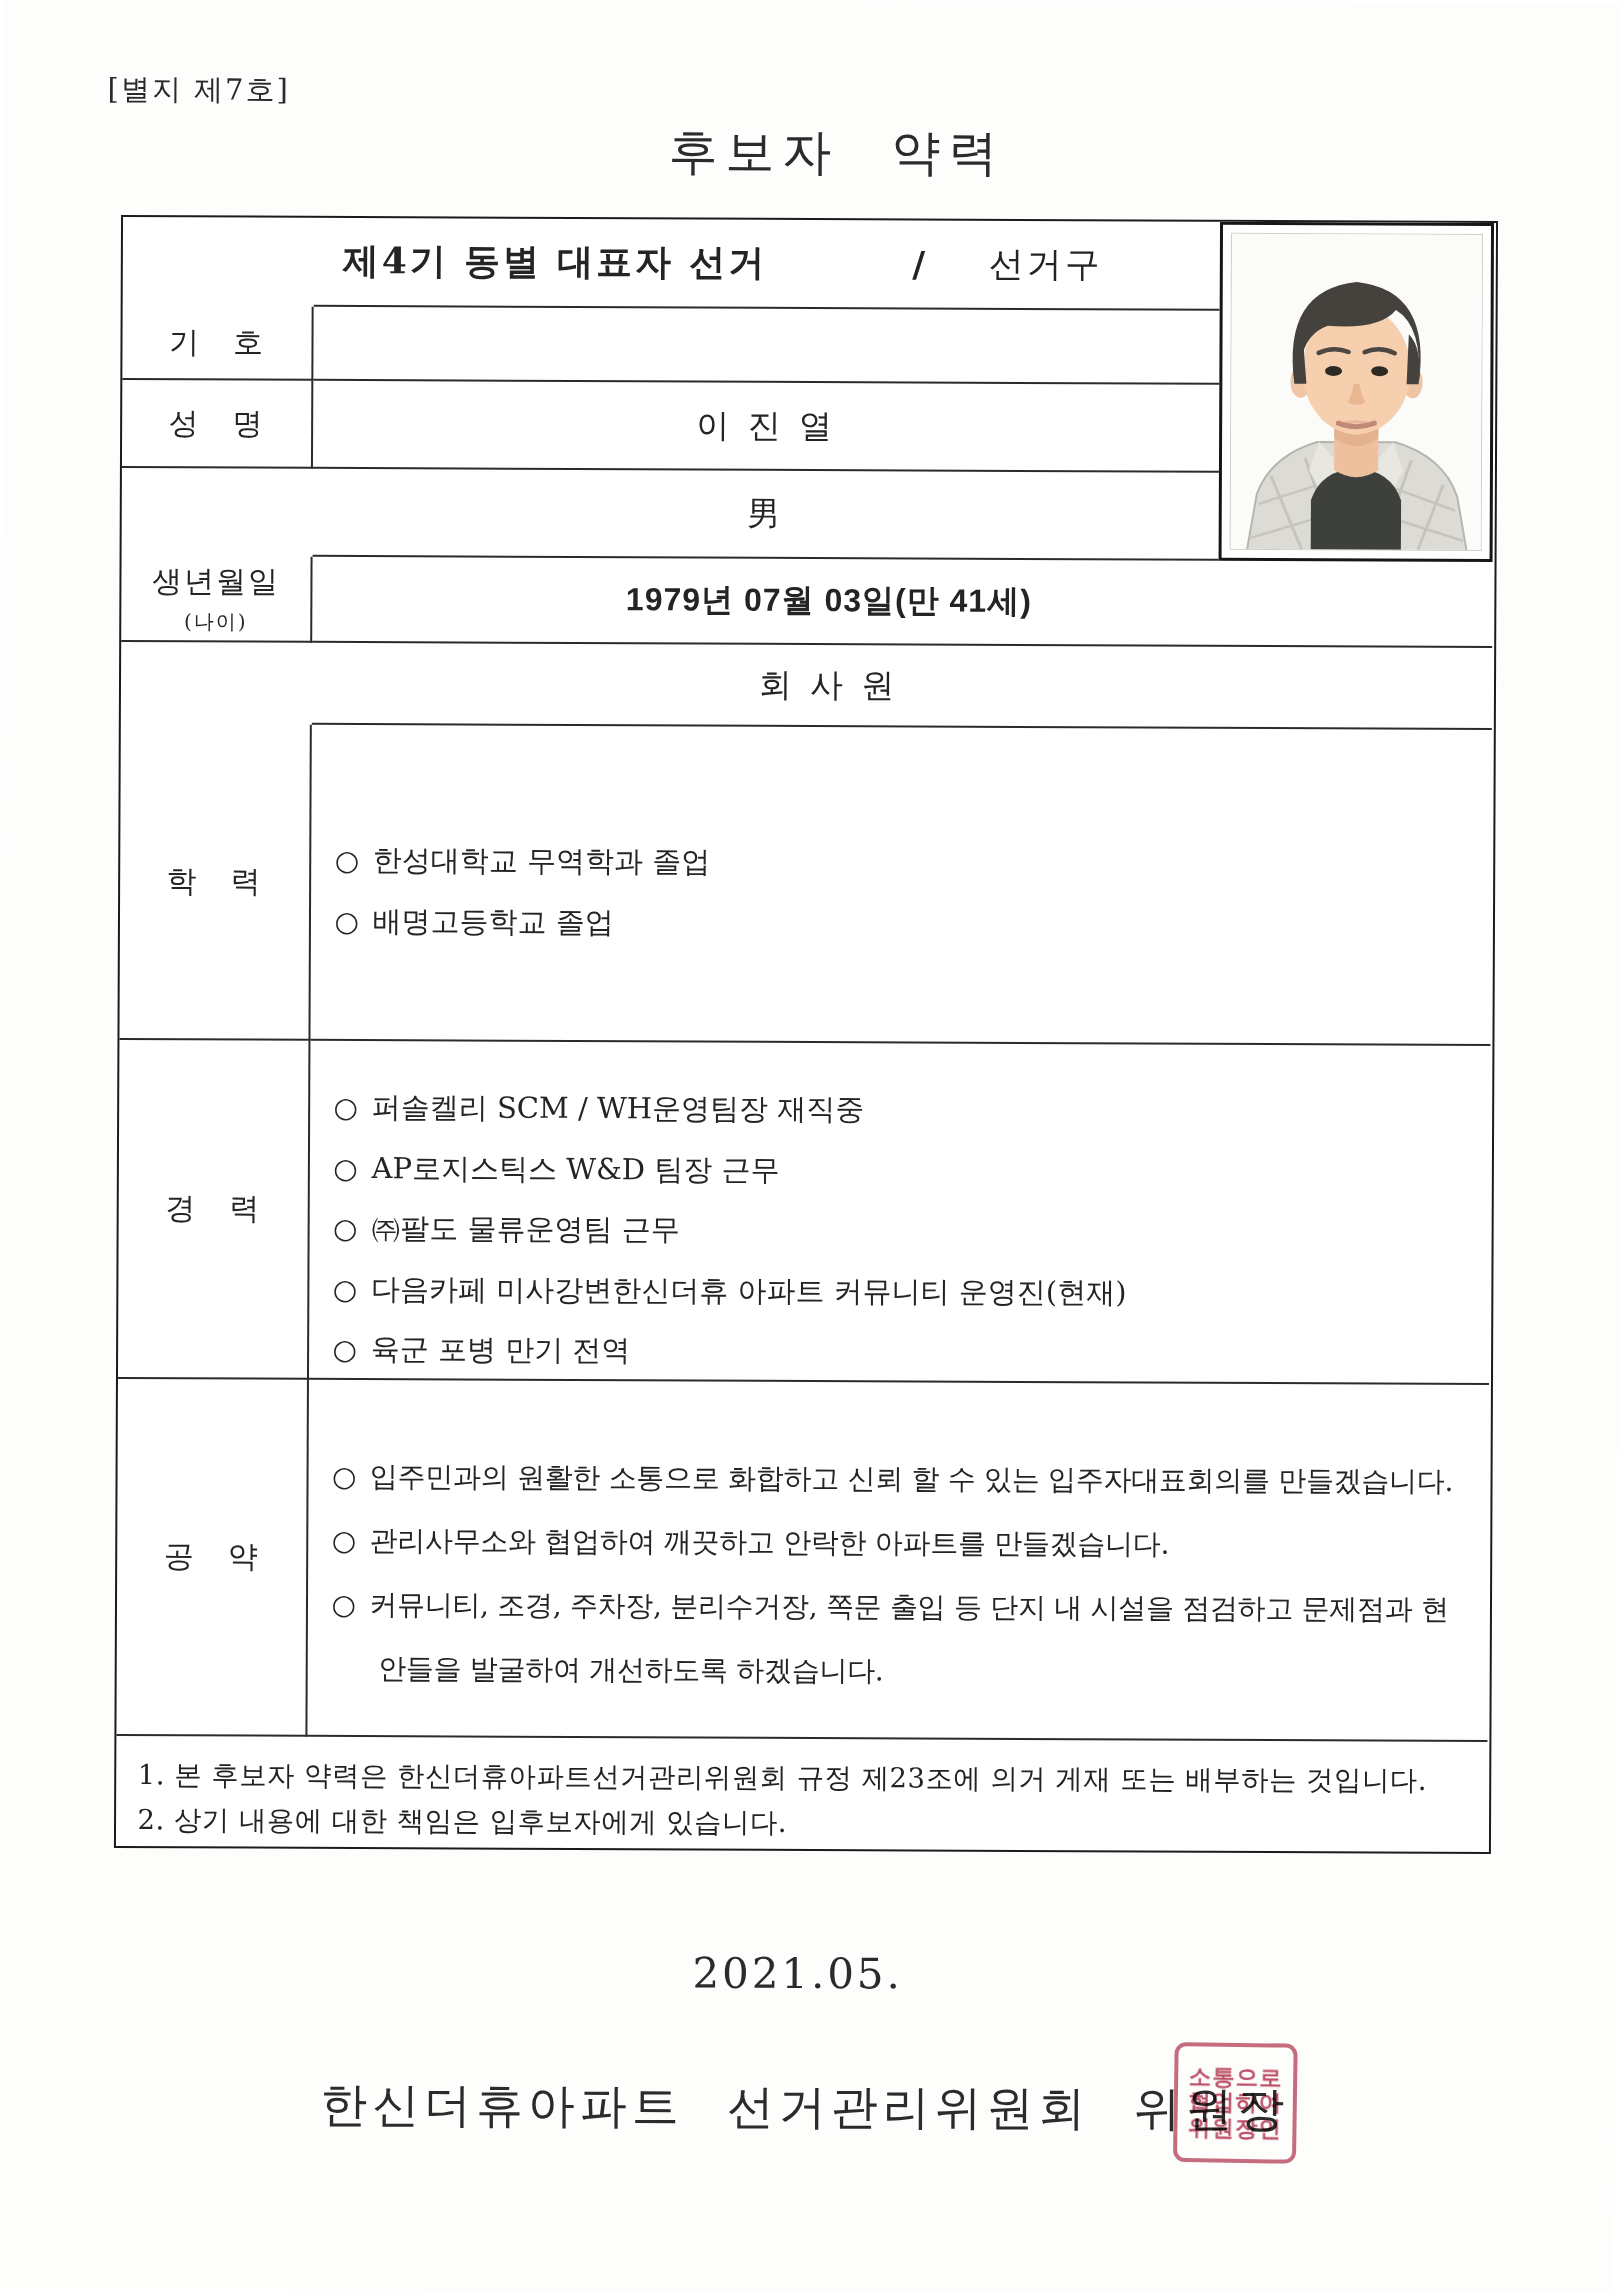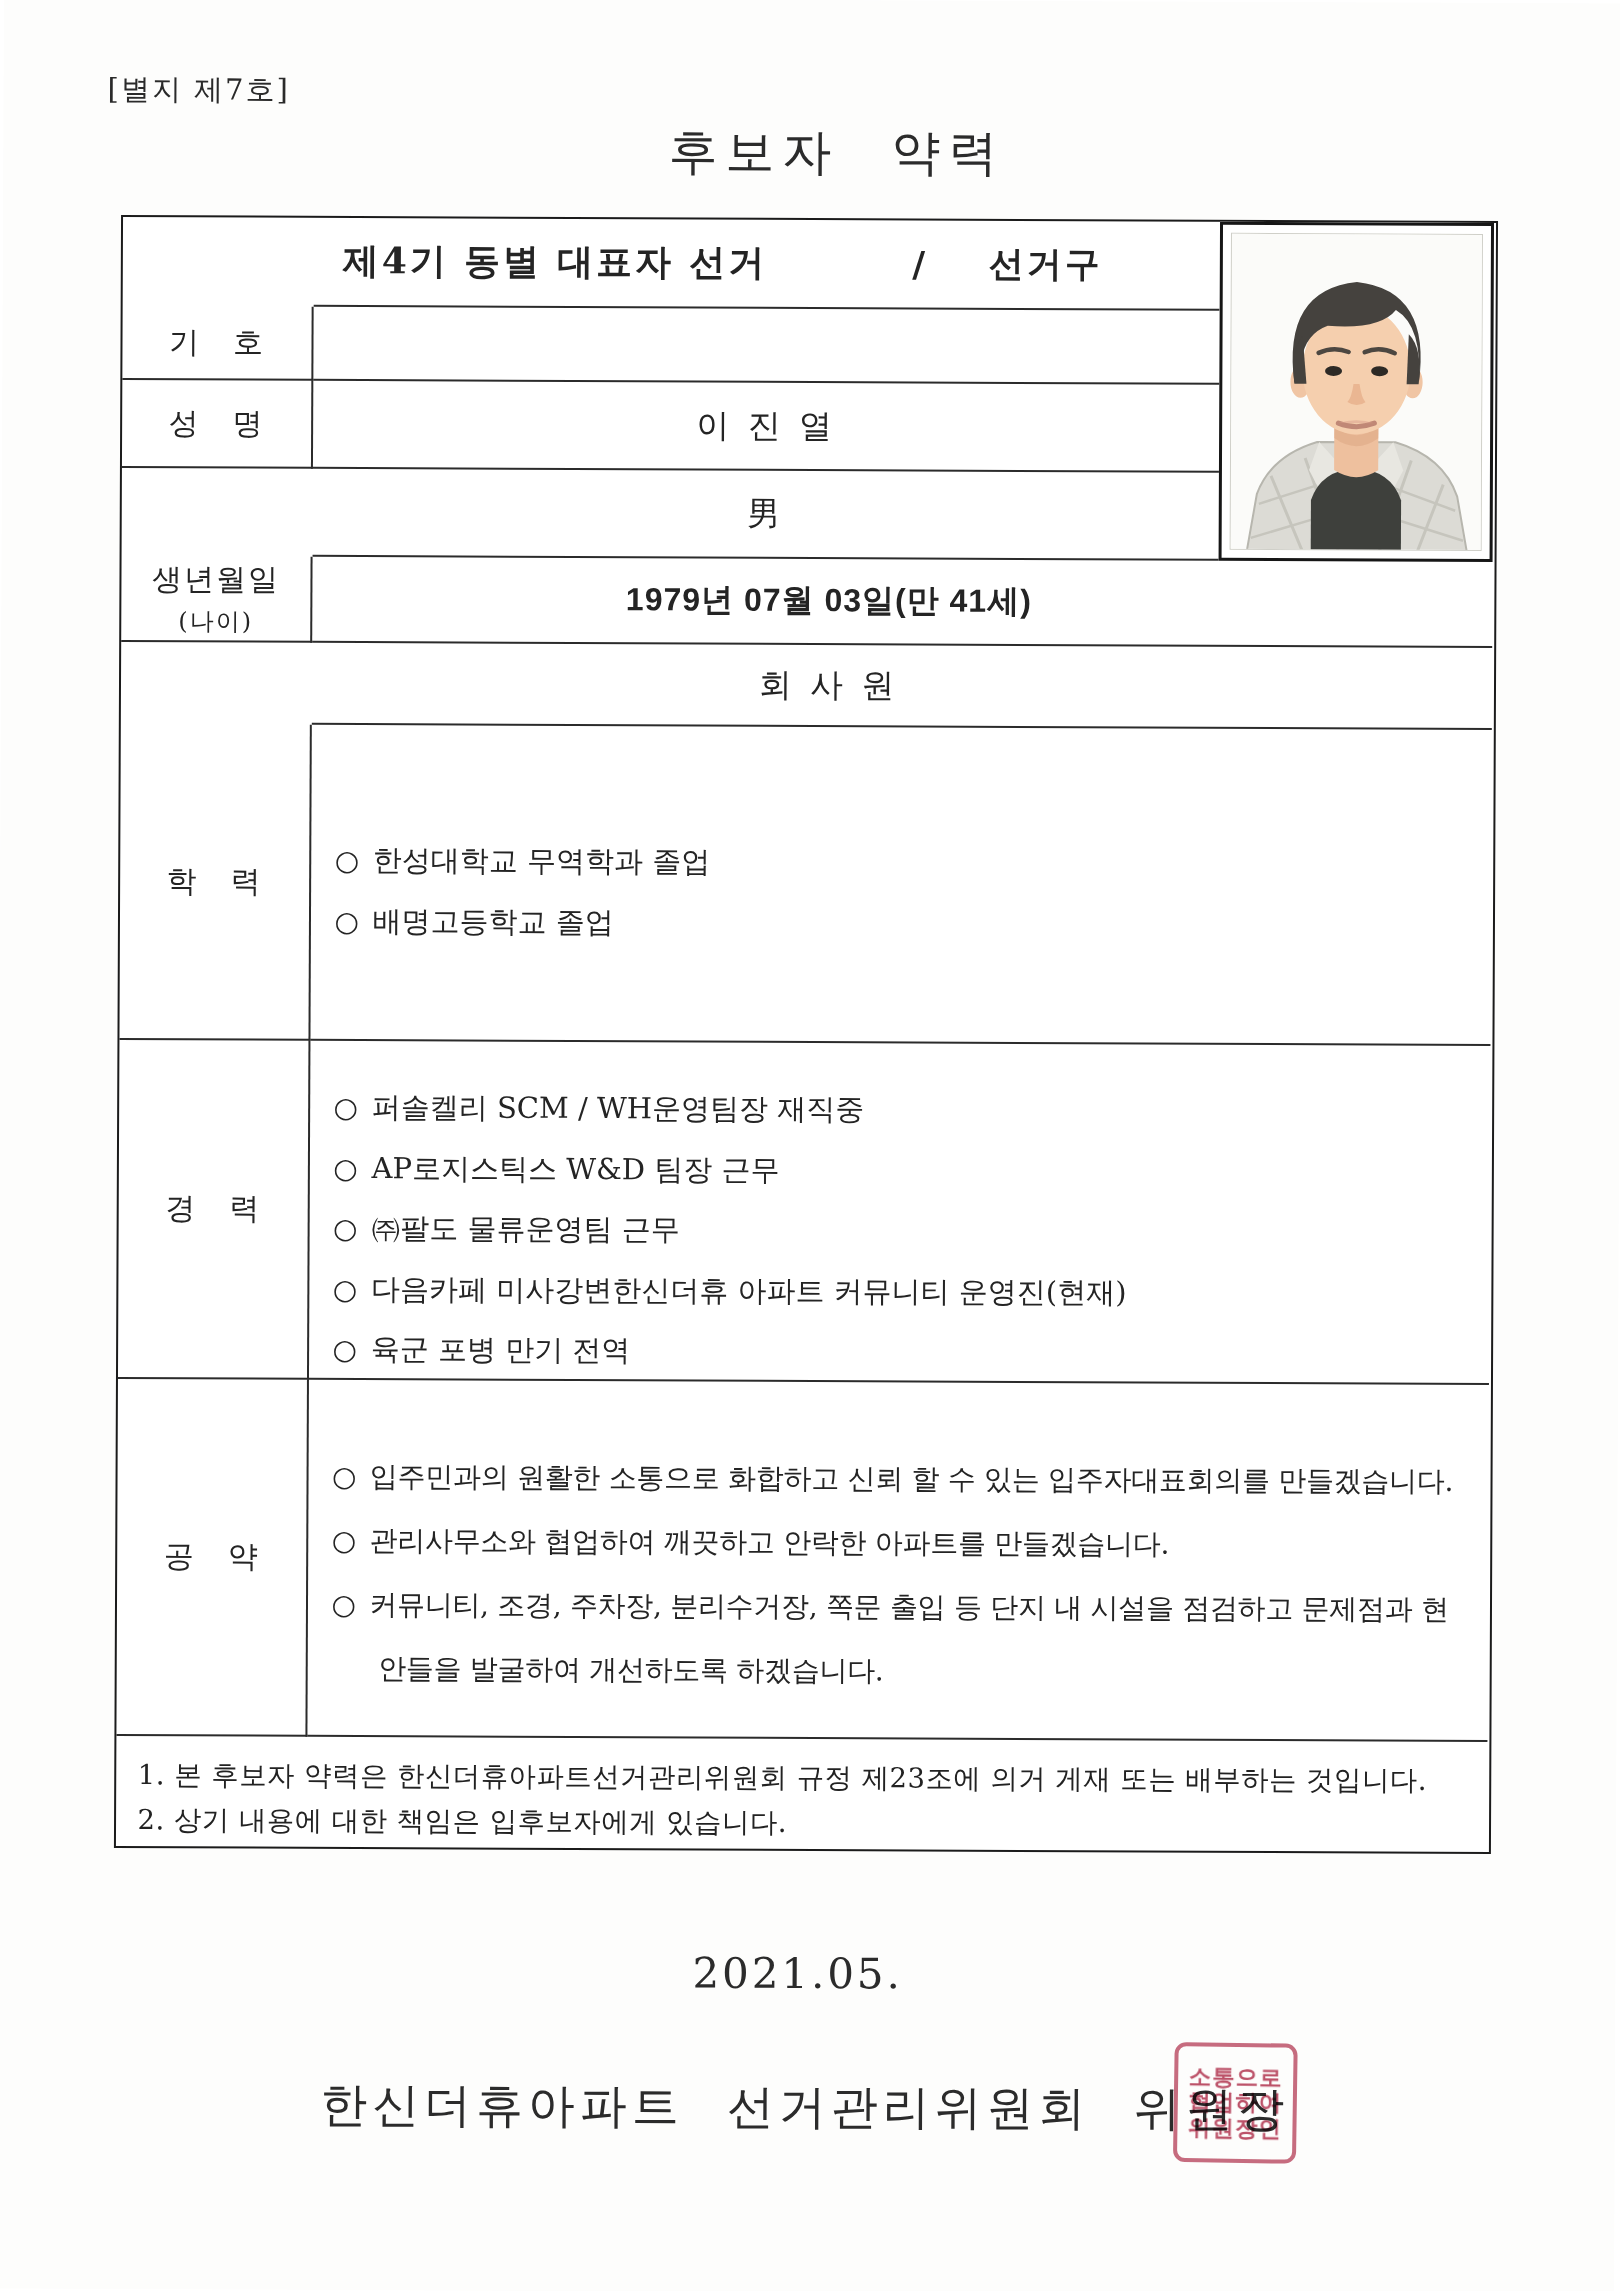--- a/index.html
+++ b/index.html
@@ -18,28 +18,28 @@
   
   .biotable { position:absolute; left:118px; top:218px; width:1377px; height:1633px;
               border:2.9px solid #1b1b1b; background:#fff;
               display:grid;
               grid-template-columns:191px 906px 274px;
               grid-template-rows:89px 74px 88px 88px 86px 82px 316px 339px 357px 108px; }
   .cell { border-bottom:2px solid #2b2b2b; position:relative; }
   .lab  { border-right:2px solid #2b2b2b; display:flex; flex-direction:column;
           align-items:center; justify-content:center;
           font-size:30px; letter-spacing:2px; color:#242424; }
-  .lab .sub { font-size:24px; margin-top:5.9px; }
+  .lab .sub { font-size:20px; margin-top:5.9px; }
   .val  { display:flex; align-items:center; justify-content:center;
           font-size:33px; letter-spacing:3.9px; color:#242424; }
   .val.shift { padding-right:147px; }
   .v-election { justify-content:flex-start; padding-left:29px; letter-spacing:2.9px; }
   .v-election .main { font-weight:bold; font-size:36px; }
   .v-election .slash { margin-left:145px; font-size:35px; font-weight:bold; }
-  .v-election .dist { margin-left:61px; font-weight:bold; font-size:35px;text-align:right; }
+  .v-election .dist { margin-left:61px; font-weight:normal; font-size:35px;text-align:right; }
   .v-birth { font-family:"Liberation Sans","DejaVu Sans",sans-serif; font-weight:700;
              font-size:32px; letter-spacing:1px; }
 
   
   .photo-cell { border-bottom:none; padding:0; }
   .pframe { position:absolute; inset:0; border:3.9px solid #161616; background:#fff; padding:7.8px; }
   .pinner { width:100%; height:100%; border:1px solid #cfcfc8; background:#fbfbf9; }
   .pinner svg { display:block; width:100%; height:100%; }
 
   

